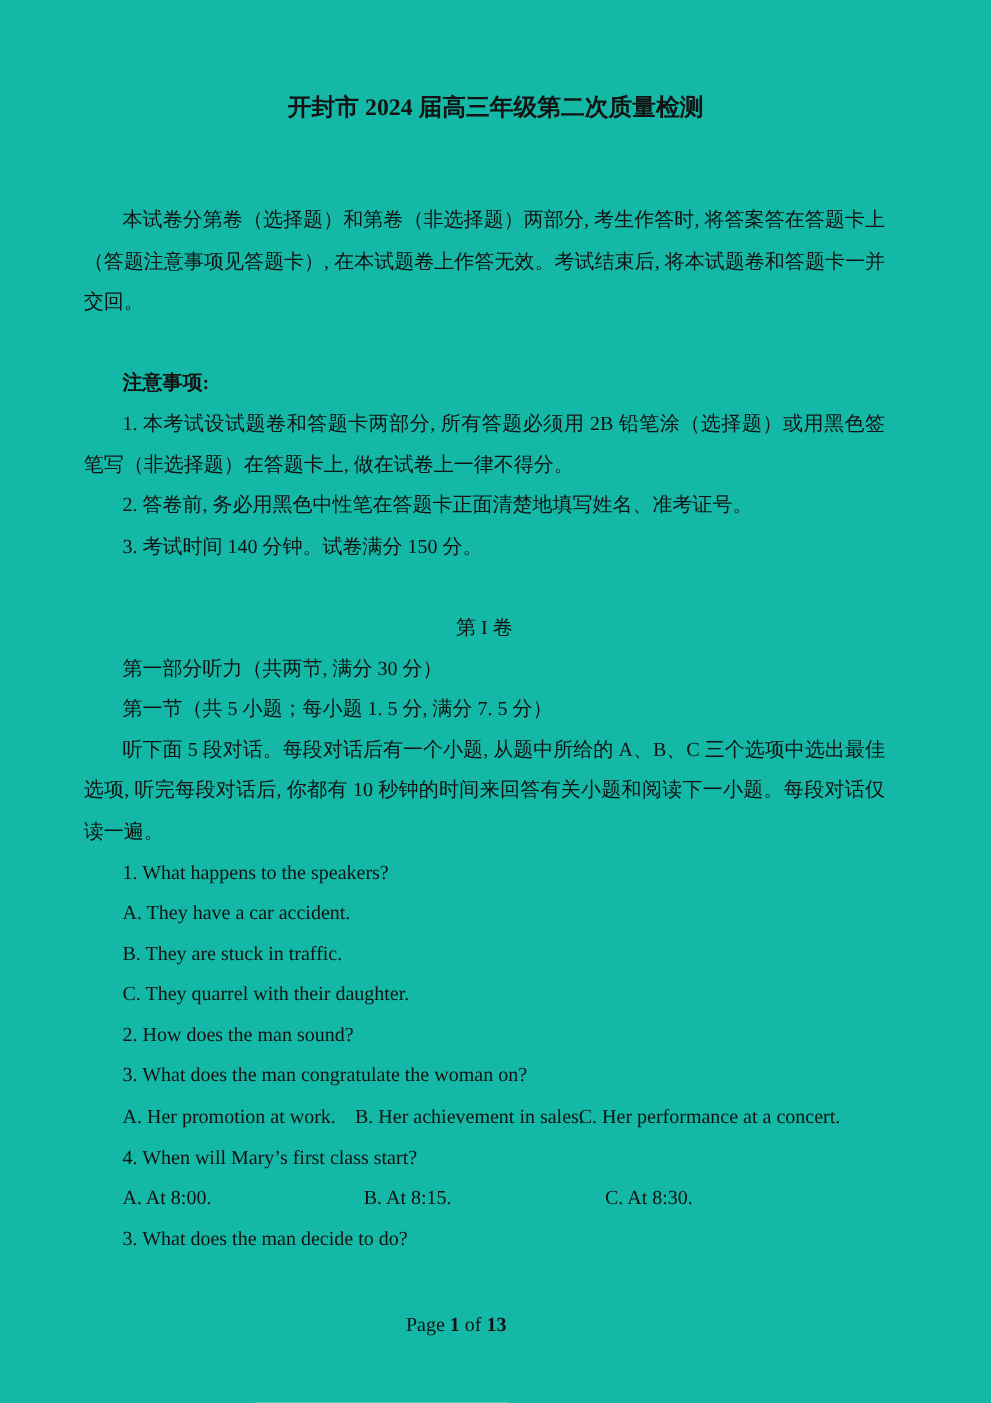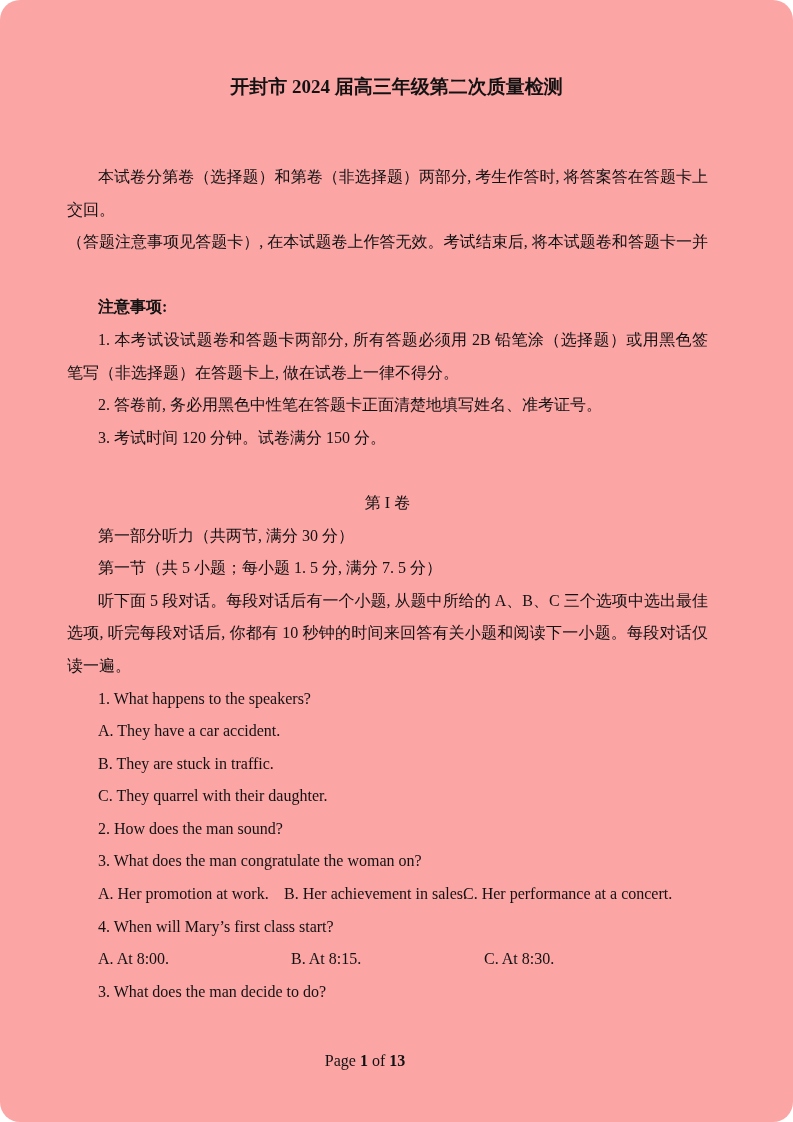--- a/index.html
+++ b/index.html
@@ -4,21 +4,21 @@
 <style>
   html,body{margin:0;padding:0;}
   body{
     width:793px;height:1122px;
     background:#ffffff;
     font-family:"Liberation Serif","DejaVu Serif",serif;
     color:#121212;
     position:relative;
     overflow:hidden;
   }
-  .page{position:absolute;inset:0;background:#fca5a5;border-radius:20px;}
+  .page{position:absolute;inset:0;background:#14b8a6;}
   .hdr{position:absolute;left:0;width:793px;text-align:center;white-space:nowrap;}
   .title{top:74px;font-size:19px;font-weight:bold;line-height:26px;}
   .subject{top:116px;font-size:20px;line-height:28px;letter-spacing:1px;}
   .content{
     position:absolute;top:161px;left:67px;width:641px;
     font-size:16px;
   }
   .ln{
     height:32.6px;line-height:32.6px;
     overflow:hidden;position:relative;
@@ -44,30 +44,30 @@
 </head>
 <body>
 
 <div class="page">
 
   <div class="hdr title">开封市 2024 届高三年级第二次质量检测</div>
 
   <div class="content">
 
     <div class="ln fill indent">本试卷分第卷（选择题）和第卷（非选择题）两部分, 考生作答时, 将答案答在答题卡上</div>
+    <div class="ln fill">（答题注意事项见答题卡）, 在本试题卷上作答无效。考试结束后, 将本试题卷和答题卡一并</div>
     <div class="ln nowrap">交回。</div>
-    <div class="ln fill">（答题注意事项见答题卡）, 在本试题卷上作答无效。考试结束后, 将本试题卷和答题卡一并</div>
 
     <div class="ln blank"></div>
 
     <div class="ln bold indent nowrap">注意事项:</div>
     <div class="ln fill indent">1. 本考试设试题卷和答题卡两部分, 所有答题必须用 2B 铅笔涂（选择题）或用黑色签字</div>
     <div class="ln nowrap">笔写（非选择题）在答题卡上, 做在试卷上一律不得分。</div>
     <div class="ln indent nowrap">2. 答卷前, 务必用黑色中性笔在答题卡正面清楚地填写姓名、准考证号。</div>
-    <div class="ln indent nowrap">3. 考试时间 120 分钟。试卷满分 150 分。</div>
+    <div class="ln indent nowrap">3. 考试时间 140 分钟。试卷满分 150 分。</div>
 
     <div class="ln blank"></div>
 
     <div class="ln center nowrap">第 I 卷</div>
     <div class="ln indent nowrap">第一部分听力（共两节, 满分 30 分）</div>
     <div class="ln indent nowrap">第一节（共 5 小题；每小题 1. 5 分, 满分 7. 5 分）</div>
 
     <div class="ln fill indent">听下面 5 段对话。每段对话后有一个小题, 从题中所给的 A、B、C 三个选项中选出最佳</div>
     <div class="ln fill">选项, 听完每段对话后, 你都有 10 秒钟的时间来回答有关小题和阅读下一小题。每段对话仅</div>
     <div class="ln nowrap">读一遍。</div>

